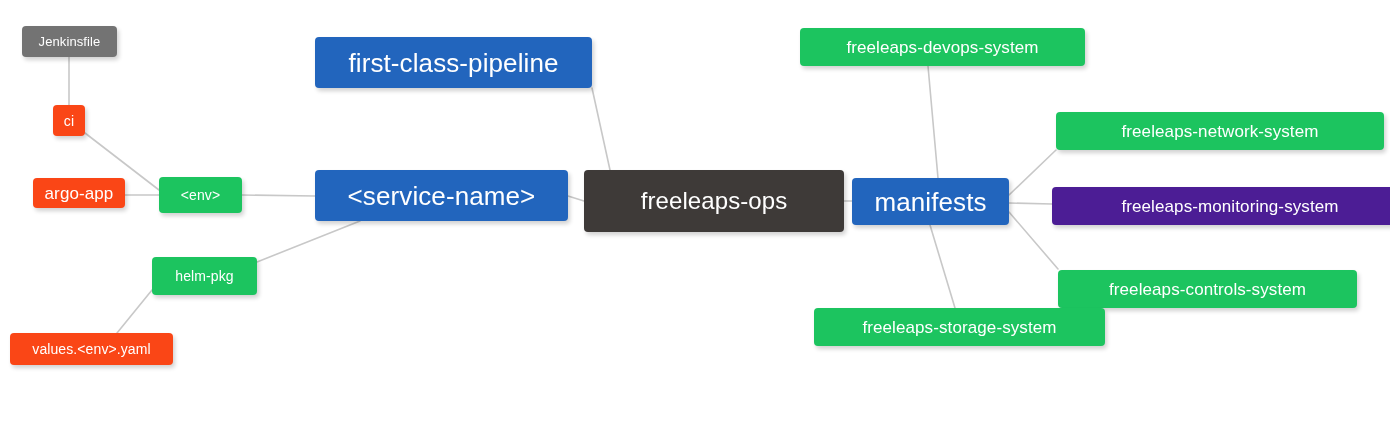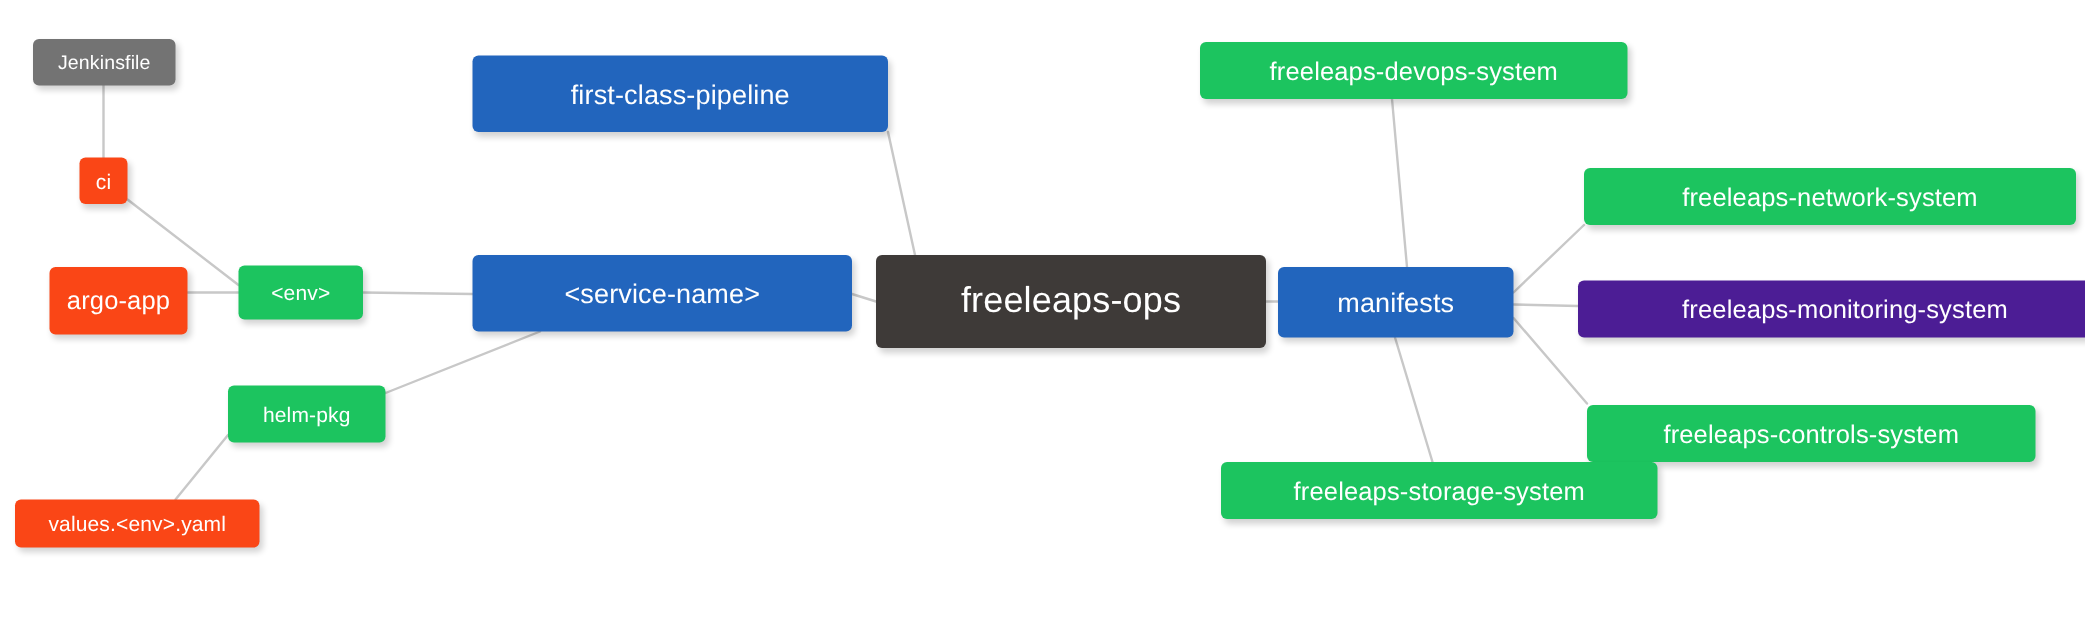--- a/index.html
+++ b/index.html
@@ -40,21 +40,21 @@
     letter-spacing: 0.1px;
     user-select: none;
     padding: 0 10px;
   }
   .node-label {
     display: block;
     line-height: 1;
   }
   
   .n-root  { font-size: 24px; }
-  .n-lvl1  { font-size: 18px; }
+  .n-lvl1  { font-size: 26px; }
   .n-lvl2  { font-size: 14px; }
   .n-lvl3  { font-size: 17px; }
   .n-lvl4  { font-size: 14px; text-align: center; }
   .n-tiny  { font-size: 13px; }
 </style>
 </head>
 <body>
 
 <div id="canvas">
   <svg id="edges" width="1390" height="421" viewBox="0 0 1390 421" xmlns="http://www.w3.org/2000/svg">
@@ -91,21 +91,21 @@
       </div>
       <div class="node n-lvl2" style="left: 152px; top: 257px; width: 105px; height: 38px; background: rgb(28, 196, 95);">
         <span class="node-label">helm-pkg</span>
       </div>
       <div class="node n-lvl4" style="left: 53px; top: 105px; width: 32px; height: 31px; background: rgb(250, 70, 22);">
         <span class="node-label">ci</span>
       </div>
       <div class="node n-tiny" style="left: 22px; top: 26px; width: 95px; height: 31px; background: #737373;">
         <span class="node-label">Jenkinsfile</span>
       </div>
-      <div class="node n-lvl3" style="left: 33px; top: 178px; width: 92px; height: 45px; background: rgb(250, 70, 22);">
+      <div class="node n-lvl3" style="left: 33px; top: 178px; width: 92px; height: 30px; background: rgb(250, 70, 22);">
         <span class="node-label">argo-app</span>
       </div>
       <div class="node n-lvl4" style="left: 10px; top: 333px; width: 163px; height: 32px; background: rgb(250, 70, 22);">
         <span class="node-label">values.&lt;env&gt;.yaml</span>
       </div>
       <div class="node n-lvl3" style="left: 800px; top: 28px; width: 285px; height: 38px; background: rgb(28, 196, 95);">
         <span class="node-label">freeleaps-devops-system</span>
       </div>
       <div class="node n-lvl3" style="left: 1056px; top: 112px; width: 328px; height: 38px; background: rgb(28, 196, 95);">
         <span class="node-label">freeleaps-network-system</span>

